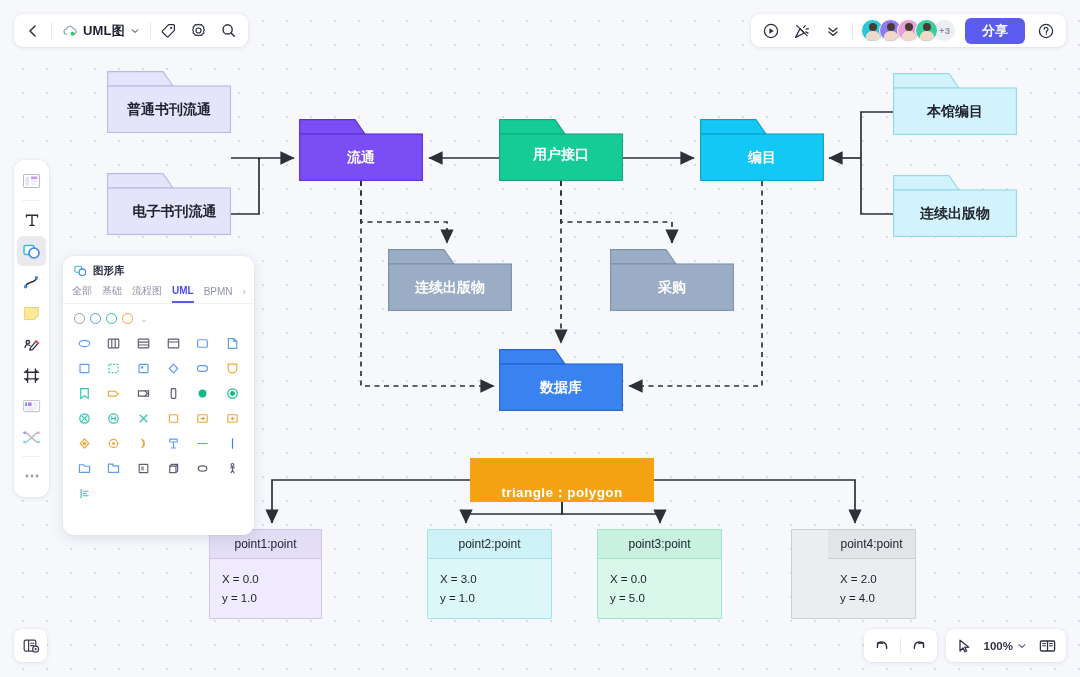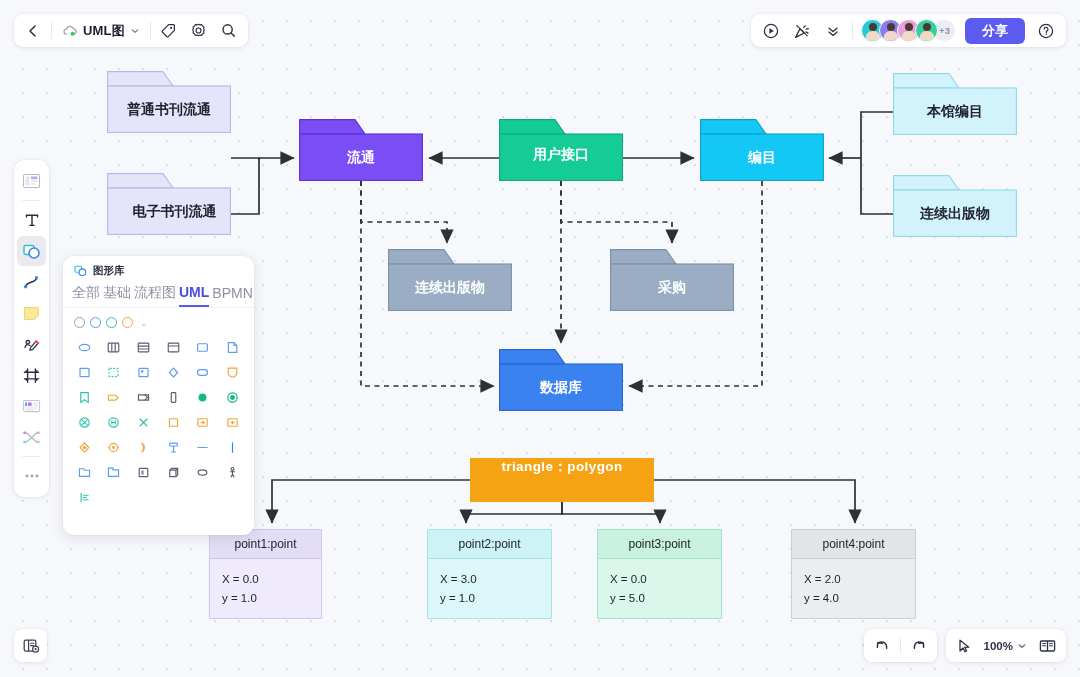--- a/index.html
+++ b/index.html
@@ -93,21 +93,21 @@
     position: absolute; left: 63px; top: 256px;
     width: 191px; height: 279px;
     background: #fff; border-radius: 11px;
     box-shadow: 0 3px 14px rgba(40,48,80,.13), 0 0 0 .5px rgba(40,48,80,.05);
     overflow: hidden;
   }
   .sp-head { display:flex; align-items:center; gap:6px; padding: 8px 11px 3px 11px; }
   .sp-title { font-size: 10.5px; color: #2a2e40; font-weight: 600; }
   .sp-tabs {
     display:flex; align-items:center; padding: 3px 19px 0 9px;
-    gap: 3px; font-size: 14px; color: #8e92a6; position: relative;
+    gap: 10px; font-size: 10px; color: #8e92a6; position: relative;
     border-bottom: 1px solid #f0f1f6;
   }
   .sp-tab { padding-bottom: 5px; cursor: pointer; white-space: nowrap; }
   .sp-tab.active { color: #4a4fe0; font-weight: 700; border-bottom: 2px solid #5b5bf0; }
   .sp-more { color: #5b5bf0; font-weight: 600; margin-left: auto; cursor:pointer;}
   .sp-colors { display:flex; align-items:center; gap: 5px; padding: 9px 11px 5px 11px; }
   .sw { width: 11px; height: 11px; border-radius: 50%; border: 1.6px solid; cursor: pointer; }
   .sp-grid {
     display: grid; grid-template-columns: repeat(6, 1fr);
     gap: 1px; padding: 2px 7px 8px 7px;
@@ -130,21 +130,21 @@
   .umlbox { position: absolute; border: 1px solid; border-radius: 1px; overflow: hidden; }
   .umlbox .hd {
     height: 29px; display:flex; align-items:center; justify-content:center;
     font-size: 12px; color: #20242f; border-bottom: 1px solid;
   }
   .umlbox .bd { padding: 11px 12px 0 12px; }
   .umlbox .bd div { font-size: 11.5px; color: #20242f; line-height: 19px; }
 
   .classbar {
     position: absolute; background: #f5a313; display:flex;
-    align-items:flex-start; justify-content:center;
+    align-items:flex-end; justify-content:center;
   }
   .classbar span { color:#fff; font-size: 13.5px; font-weight: 600; letter-spacing:.4px;}
 
   
   .bl-bar {
     position: absolute; left: 14px; bottom: 15px;
     width: 33px; height: 33px; background:#fff; border-radius: 8px;
     box-shadow: 0 1px 5px rgba(40,48,80,.10), 0 0 0 .5px rgba(40,48,80,.04);
     display:flex; align-items:center; justify-content:center; cursor:pointer;
   }
@@ -303,21 +303,21 @@
             <div>y = 1.0</div>
           </div>
         </div>
         <div class="umlbox" style="left: 597px; top: 529px; width: 125px; height: 90px; border-color: rgb(159, 227, 203); background: rgb(217, 247, 234);">
           <div class="hd" style="background:#c8f2df;border-bottom-color:#9fe3cb">point3:point</div>
           <div class="bd">
             <div>X = 0.0</div>
             <div>y = 5.0</div>
           </div>
         </div>
-        <div class="umlbox" style="left: 791px; top: 529px; width: 125px; height: 90px; border-color: rgb(205, 206, 214); background: rgb(236, 237, 241);">
+        <div class="umlbox" style="left: 791px; top: 529px; width: 125px; height: 90px; border-color: rgb(205, 206, 214); background: rgb(236, 237, 241); padding-left: 36px;">
           <div class="hd" style="background:#e3e4e8;border-bottom-color:#cdced6">point4:point</div>
           <div class="bd">
             <div>X = 2.0</div>
             <div>y = 4.0</div>
           </div>
         </div>
       </div>
   </div>
 
   <div class="tl-bar">

